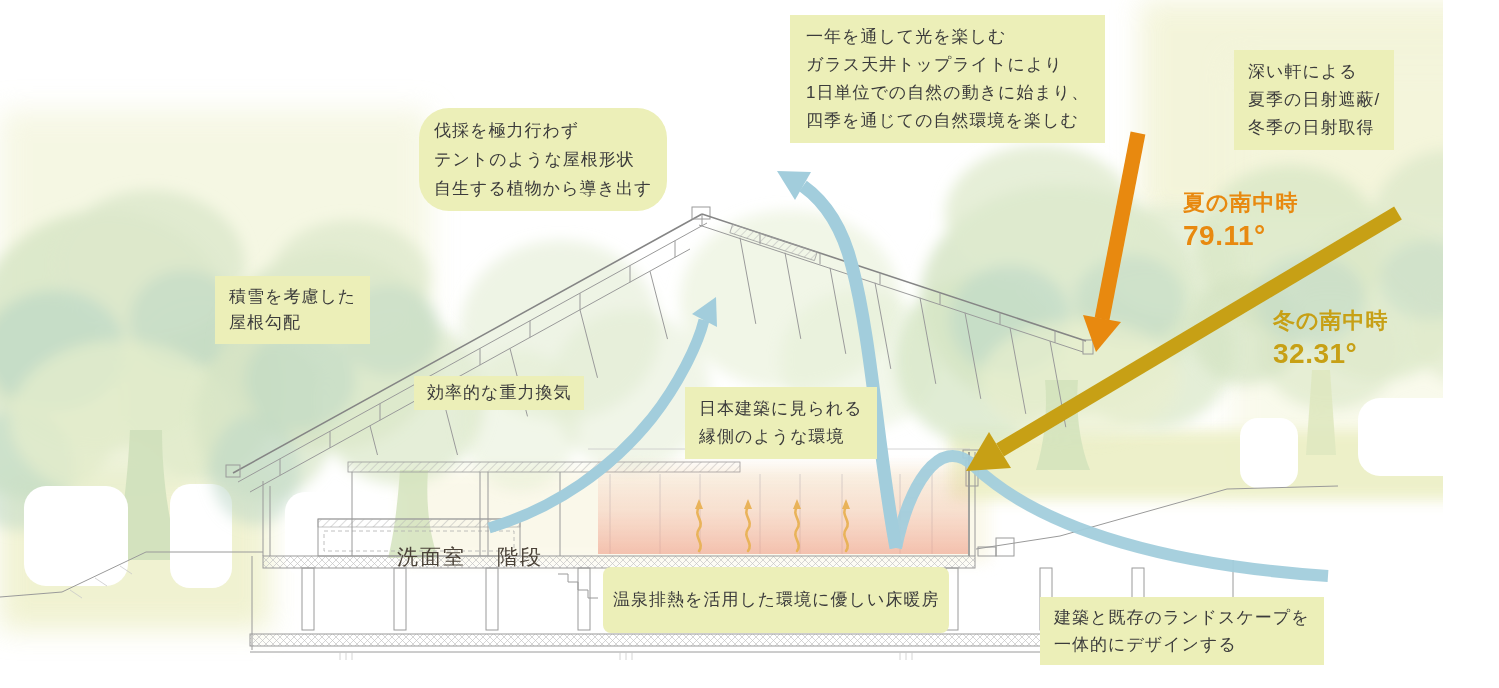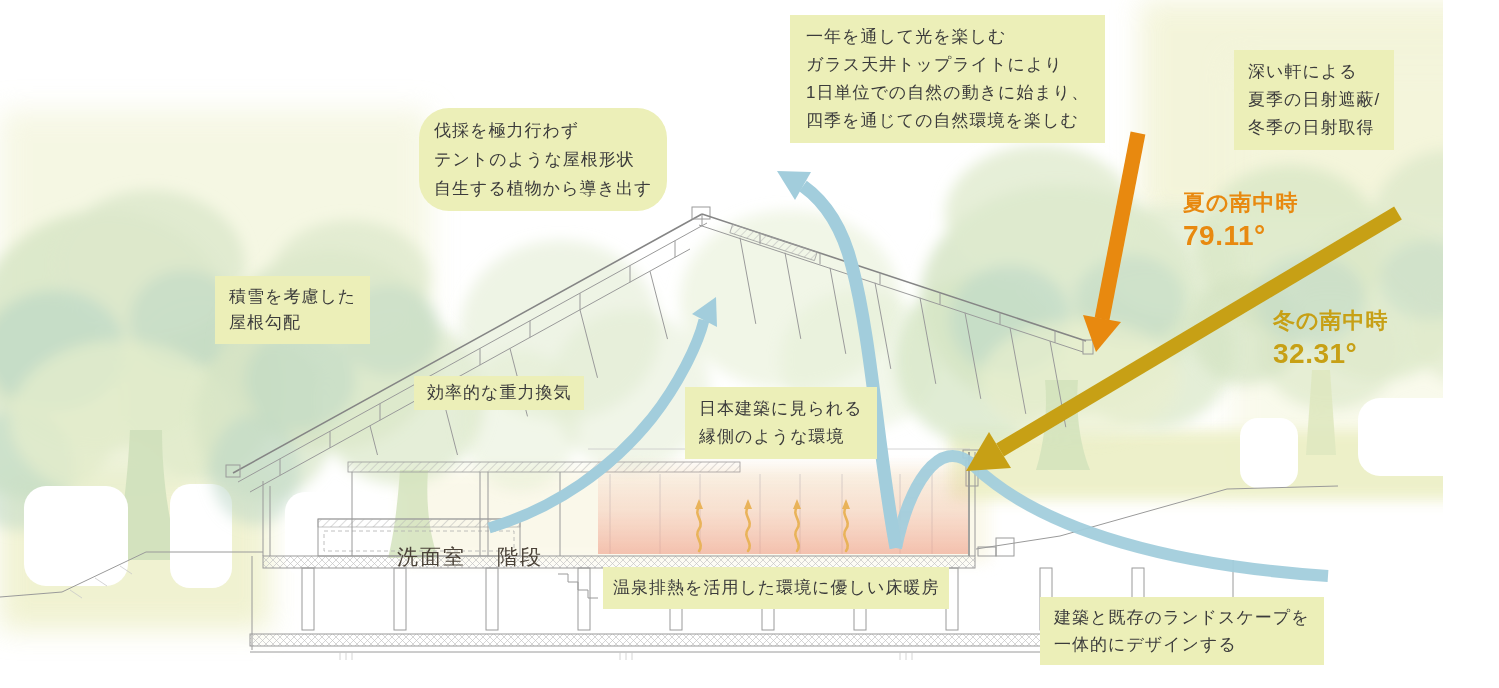--- a/index.html
+++ b/index.html
@@ -320,21 +320,21 @@
 
 <div class="label" style="left:414px;top:376px;padding:6px 13px;line-height:22px;">
   <span>効率的な重力換気</span>
 </div>
 
 <div class="label" style="left:685px;top:387px;padding:8px 14px;line-height:28px;">
   <span>日本建築に見られる</span>
   <span>縁側のような環境</span>
 </div>
 
-<div class="label" style="left:603px;top:567px;padding:9px 10px;line-height:24px;">
+<div class="label" style="left:603px;top:567px;padding:21px 10px;line-height:24px;border-radius:8px;">
   <span>温泉排熱を活用した環境に優しい床暖房</span>
 </div>
 
 <div class="label" style="left:1040px;top:597px;padding:7px 14px;line-height:27px;">
   <span>建築と既存のランドスケープを</span>
   <span>一体的にデザインする</span>
 </div>
 
 <div class="sunlabel summer" style="left:1147px;top:188px;margin-left:36px;">
   <span class="t">夏の南中時</span>

